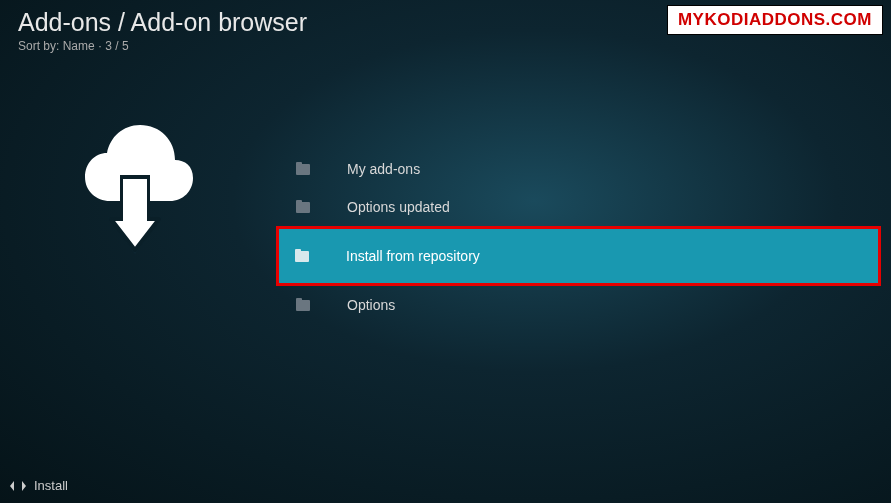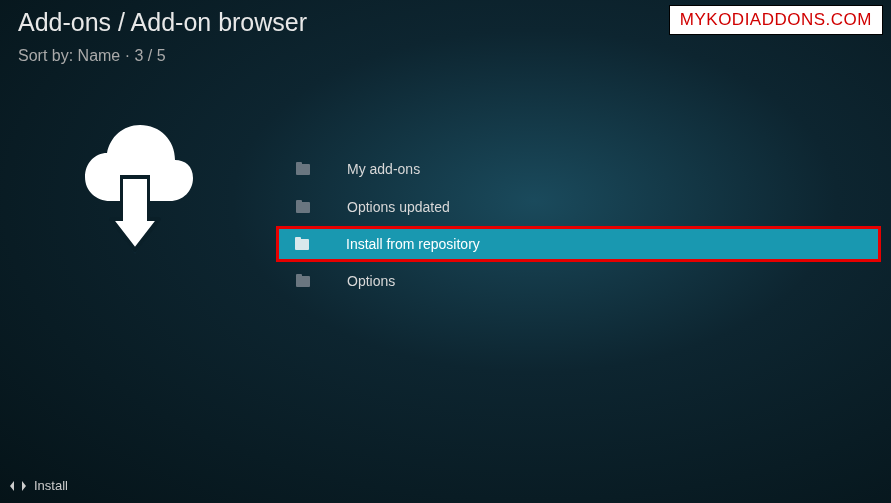--- a/index.html
+++ b/index.html
@@ -20,32 +20,32 @@
       position: absolute;
       top: 8px;
       left: 18px;
     }
     .breadcrumb {
       font-size: 25px;
       font-weight: 300;
       color: #e8e8e8;
     }
     .sortby {
-      font-size: 16px;
+      font-size: 12px;
       color: #aaa;
-      margin-top: 10px;
+      margin-top: 2px;
     }
     .watermark {
       position: absolute;
       top: 5px;
       right: 8px;
       background: #fff;
       border: 1px solid #000;
       padding: 4px 10px;
-      font-weight: normal;
+      font-weight: bold;
       font-size: 17px;
       color: #d00000;
       letter-spacing: 0.5px;
     }
     .sidebar-icon {
       position: absolute;
       top: 105px;
       left: 65px;
       width: 140px;
       height: 150px;
@@ -65,21 +65,21 @@
       color: #d8d8d8;
       cursor: pointer;
       gap: 22px;
     }
     .list-item.selected {
       background: #1998b0;
       color: #fff;
       border: 3px solid #e60000;
       margin-left: -4px;
       margin-right: 10px;
-      height: 36px;
+      height: 60px;
     }
     .item-icon {
       width: 16px;
       height: 13px;
       margin-right: 14px;
       display: inline-flex;
       align-items: center;
       justify-content: center;
     }
     .folder-icon {

